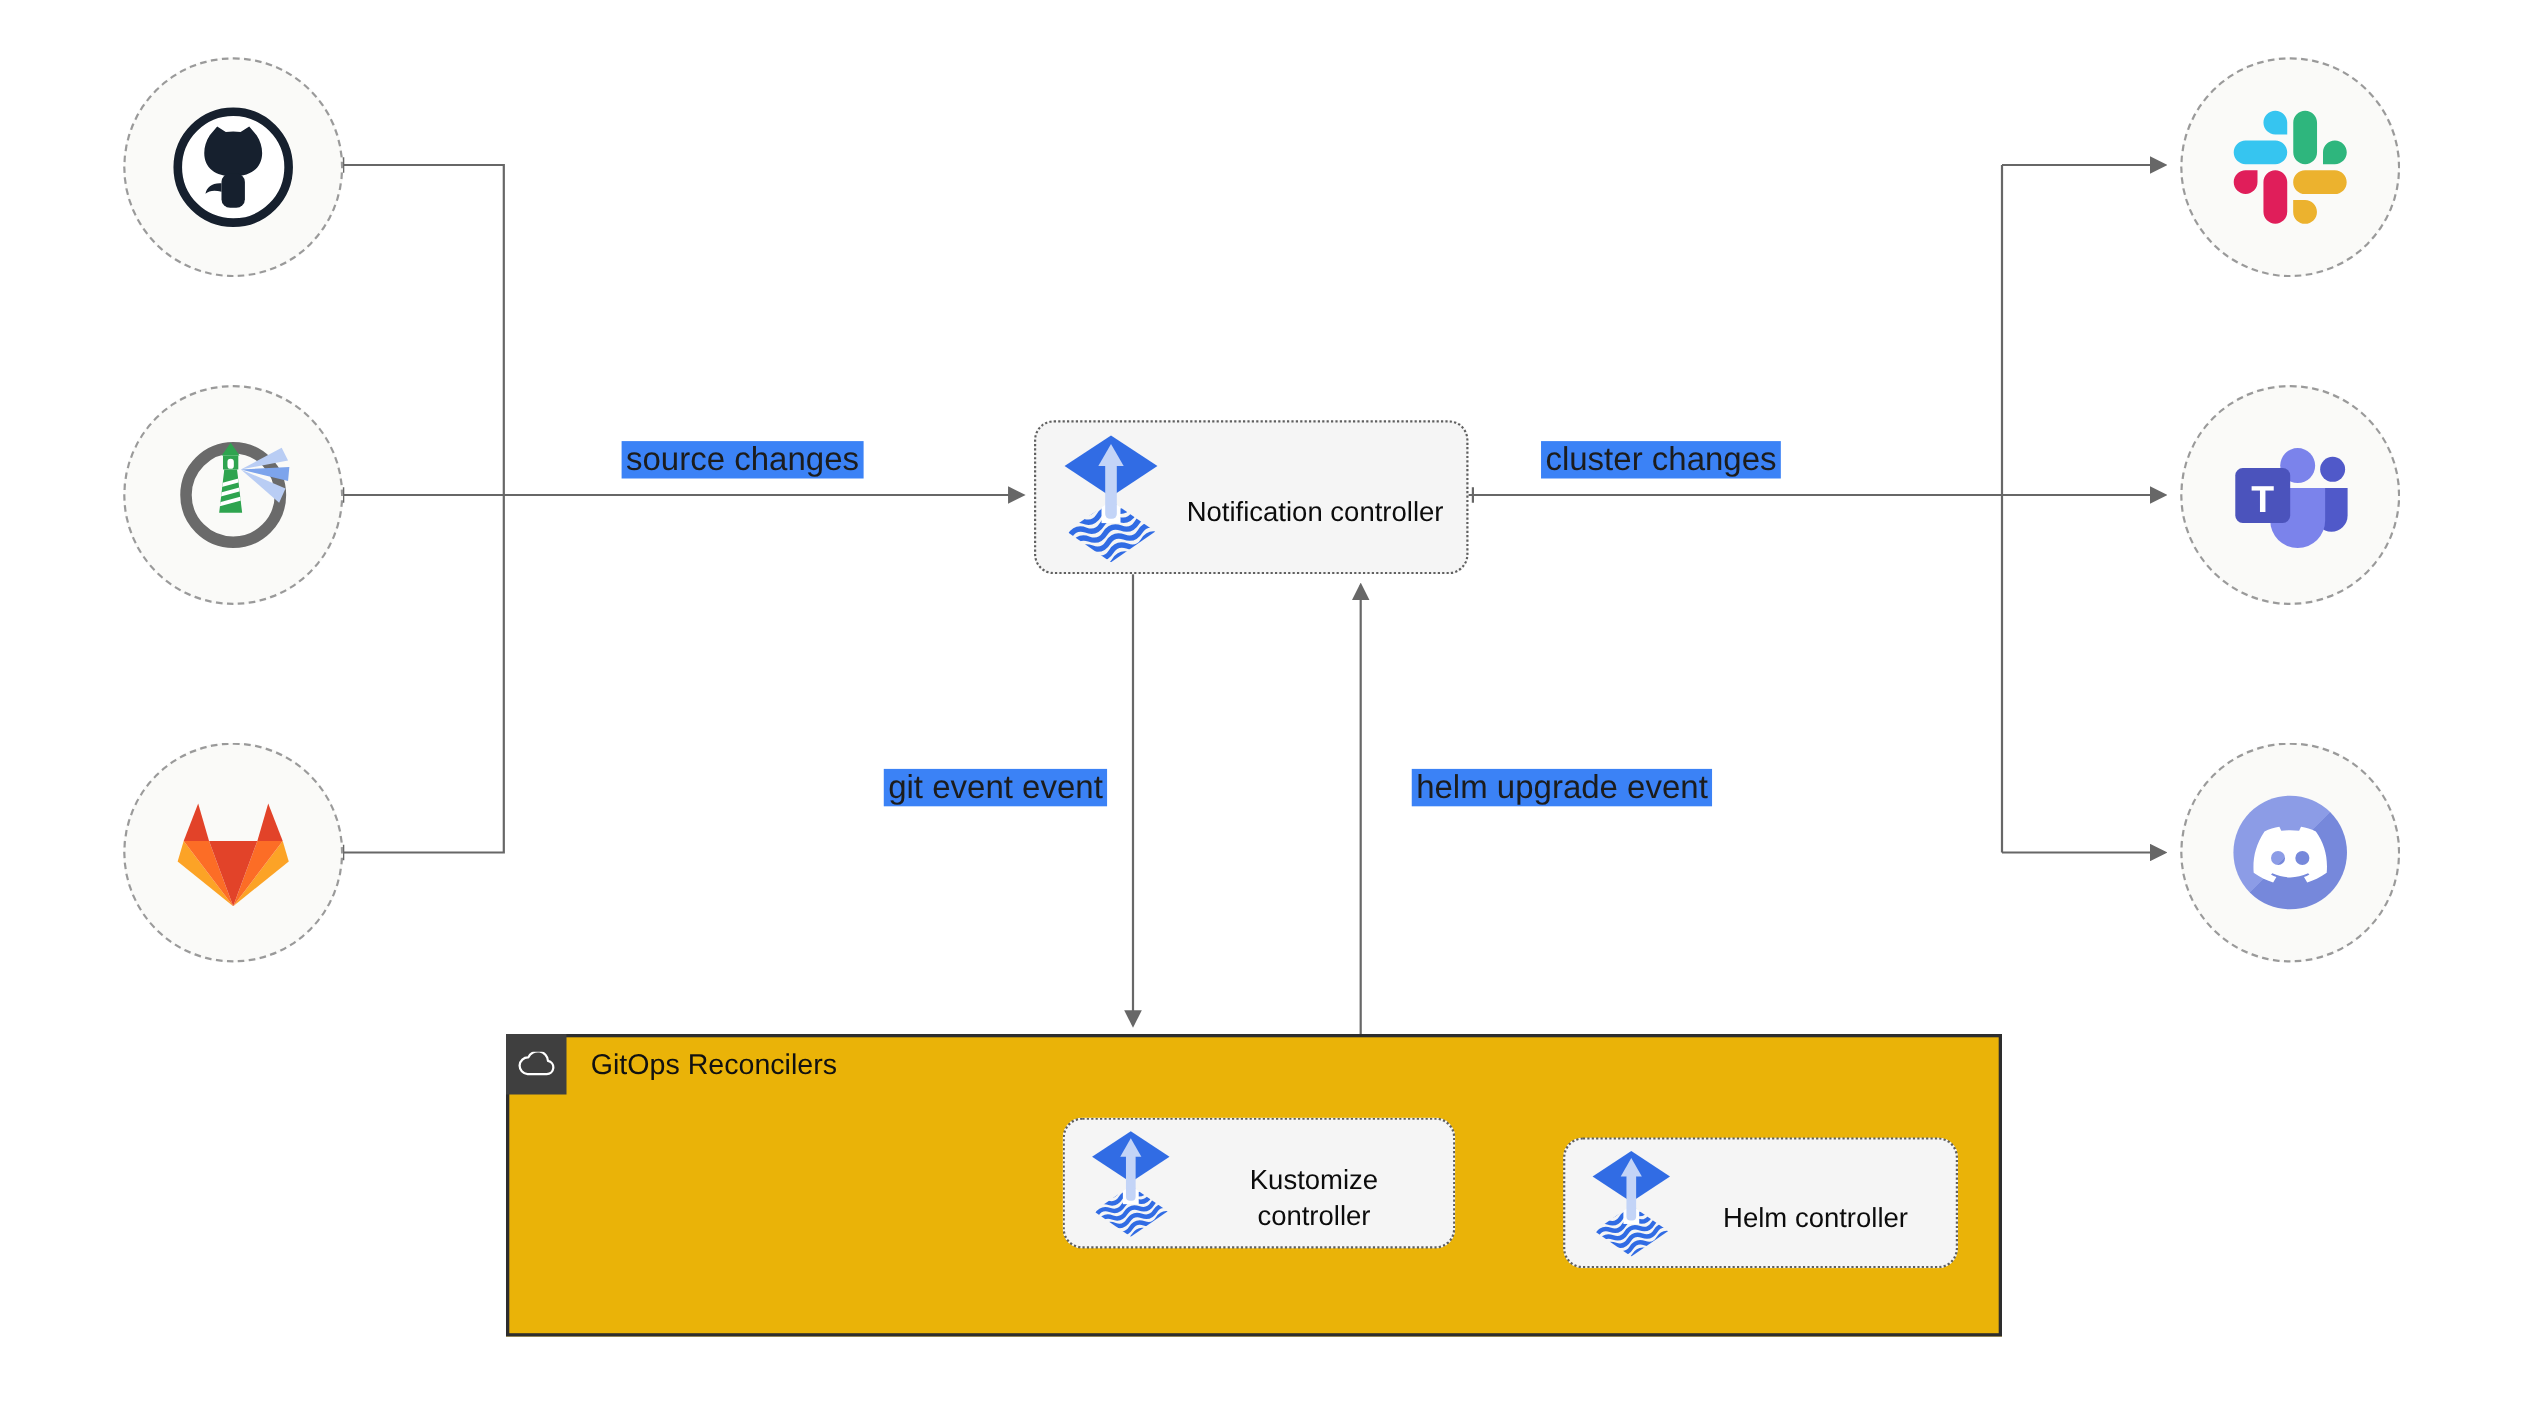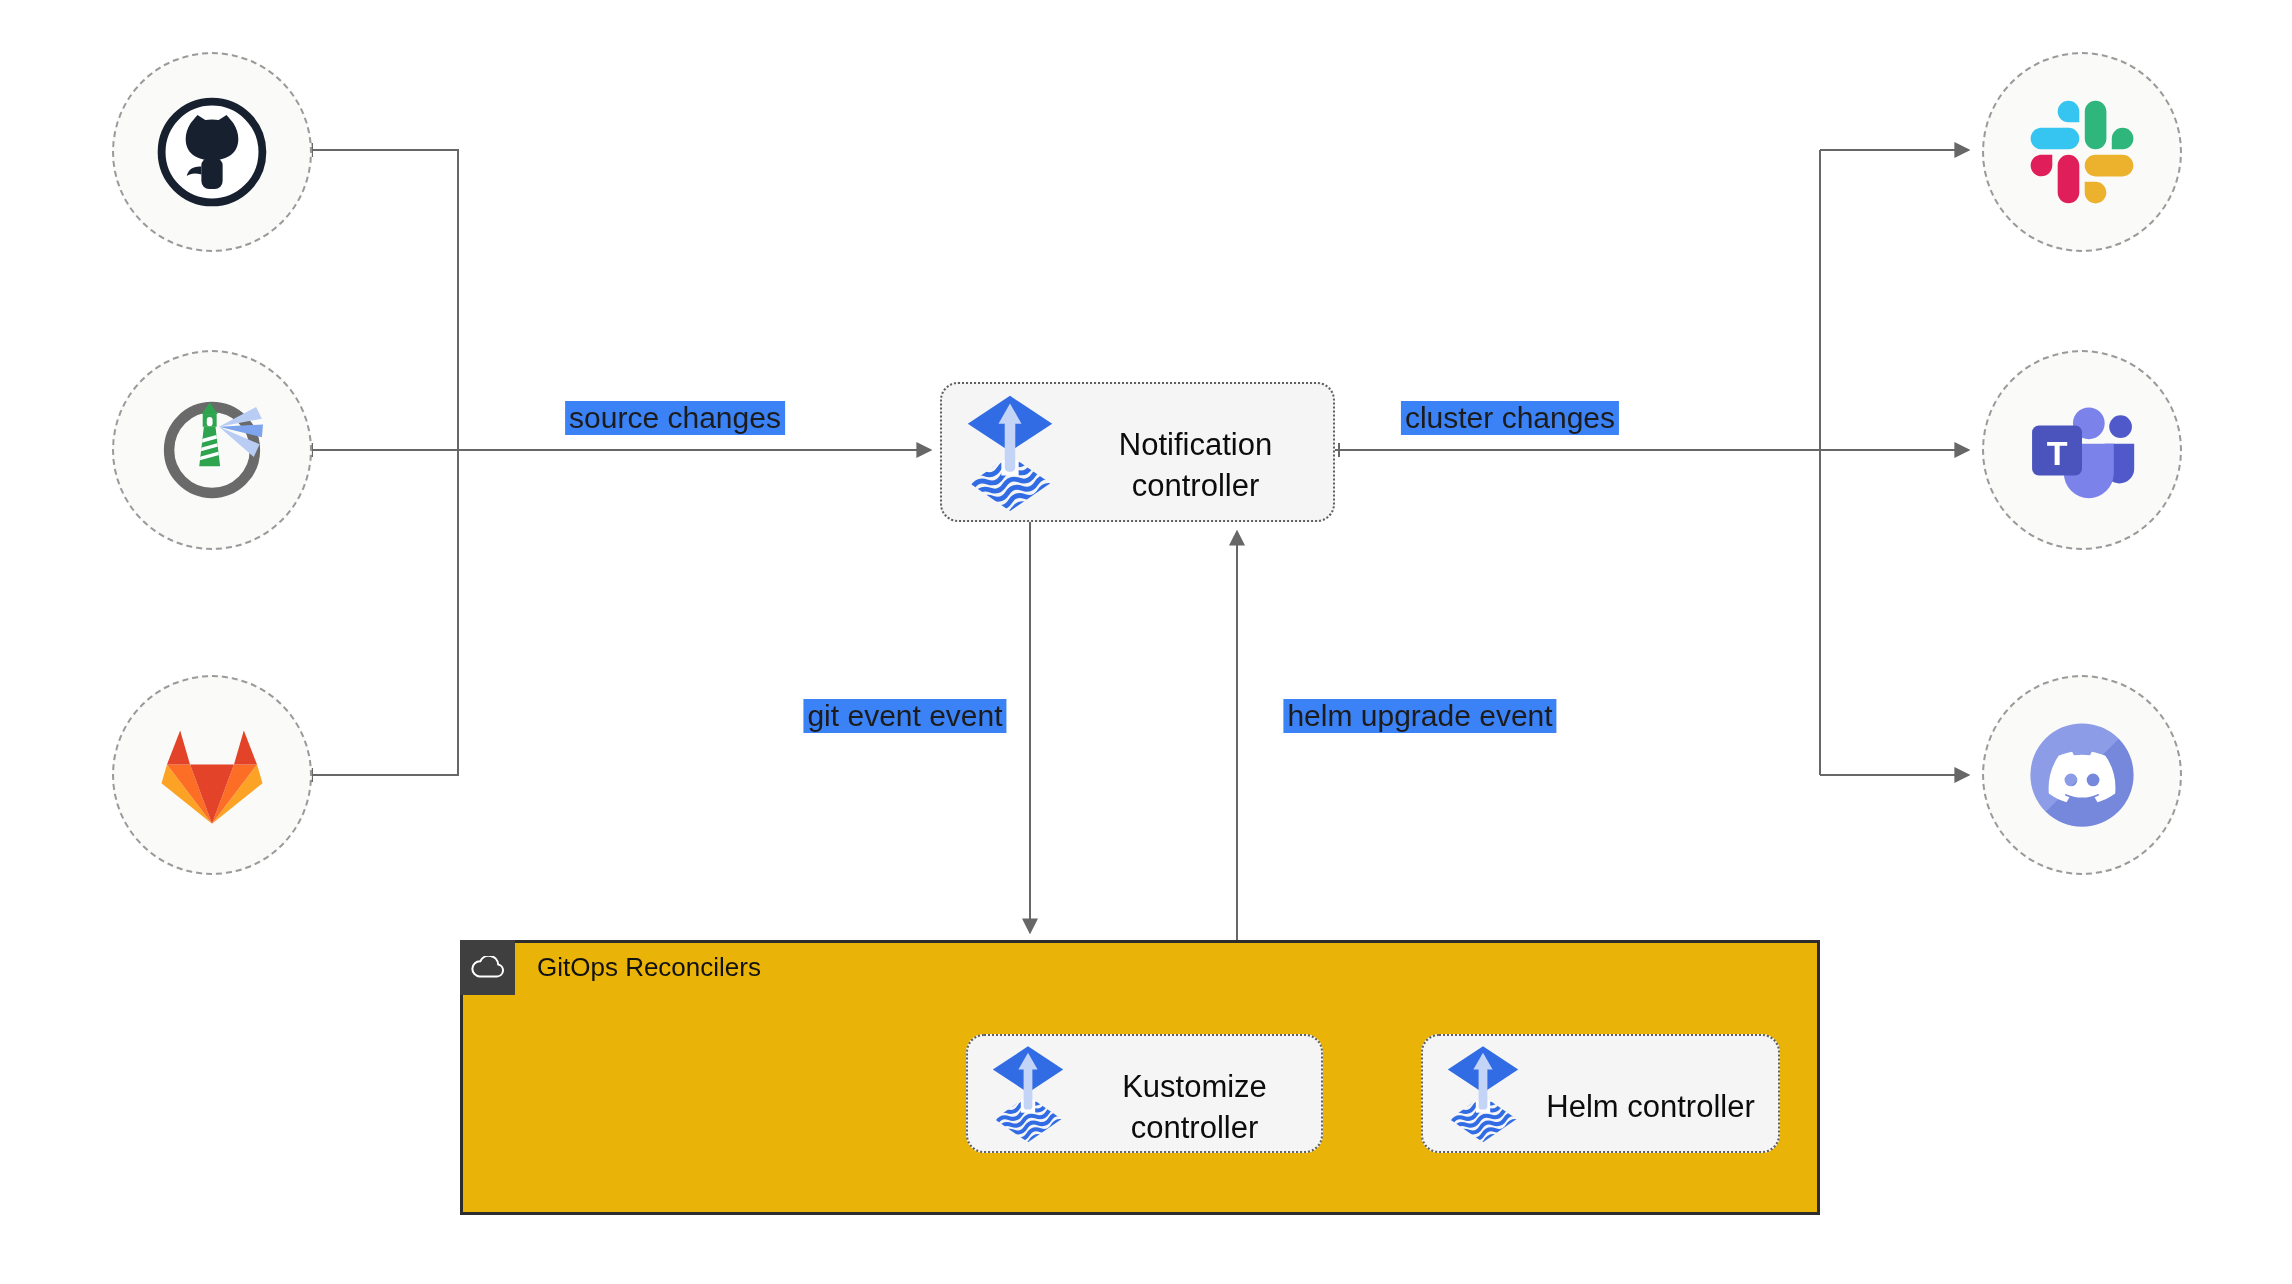--- a/index.html
+++ b/index.html
@@ -11,21 +11,21 @@
   .circle-node{position:absolute;width:200px;height:200px;border-radius:50%;
     border:2px dashed #9a9a9a;background:#fafaf8;box-sizing:border-box;
     display:flex;align-items:center;justify-content:center;}
   .circle-node svg{display:block;}
 
   
   .ctrl-box{position:absolute;box-sizing:border-box;background:#f5f5f5;
     border:2px dotted #5f5f5f;border-radius:18px;
     display:flex;align-items:center;}
   .ctrl-box .flux{flex:0 0 auto;margin-left:20px;}
-  .ctrl-box .ctrl-label{flex:1 1 auto;text-align:center;font-size:31px;line-height:1.32;
+  .ctrl-box .ctrl-label{flex:1 1 auto;text-align:center;font-size:25px;line-height:1.32;
     color:#0c0c0c;padding:0 14px;margin-top:28px;}
 
   
   .edge-label{position:absolute;transform:translate(-50%,-50%);white-space:nowrap;
     font-size:30px;color:#1c1c1c;background:#3b82f6;padding:0 4px;}
 
   
   .group-box{position:absolute;left:460px;top:940px;width:1360px;height:275px;
     box-sizing:border-box;border:3px solid #2d2d2d;background:#eab308;}
   .group-badge{position:absolute;left:-3px;top:-3px;width:55px;height:55px;
@@ -207,21 +207,21 @@
 
   <div class="group-box">
     <div class="group-badge">
       <svg width="36" height="24">
           <use href="#sym-cloud"></use>
         </svg>
     </div>
     <div class="group-title">GitOps Reconcilers</div>
 
 
-    <div class="ctrl-box" style="left:503px;top:91px;width:357px;height:119px">
+    <div class="ctrl-box" style="left:503px;top:73px;width:357px;height:119px">
       <svg class="flux" width="80" height="101">
           <use href="#sym-flux"></use>
         </svg>
       <div class="ctrl-label">Kustomize controller</div>
     </div>
 
     <div class="ctrl-box" style="left:958px;top:91px;width:359px;height:119px">
       <svg class="flux" width="80" height="101">
           <use href="#sym-flux"></use>
         </svg>

